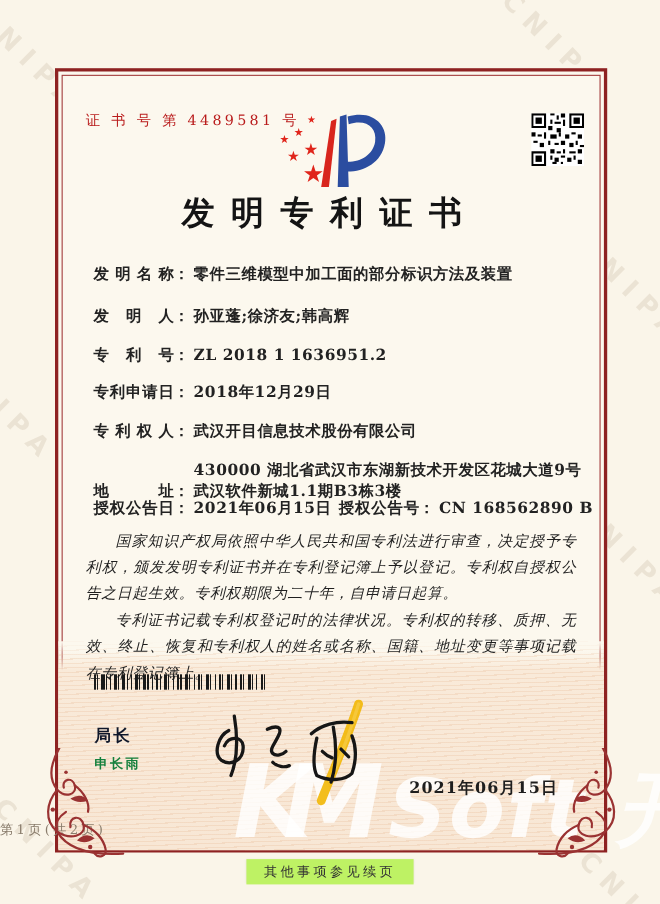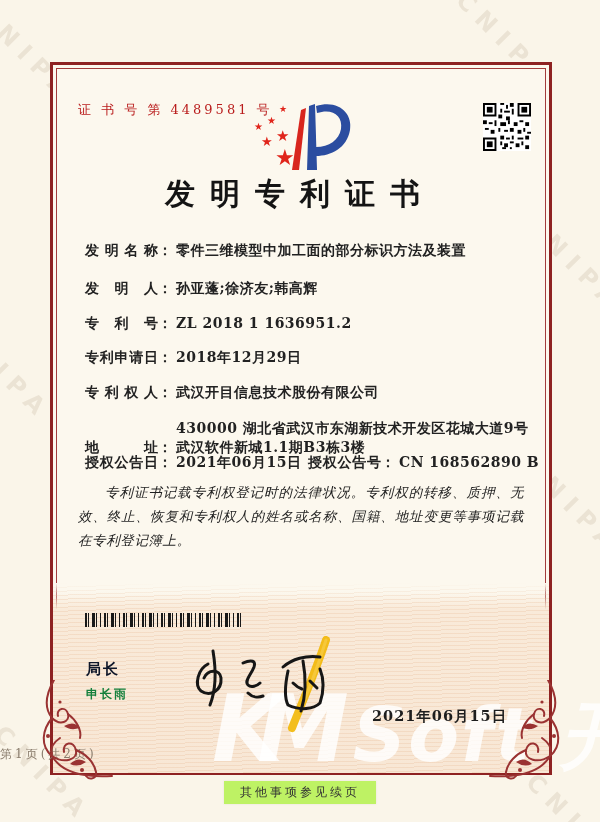--- a/index.html
+++ b/index.html
@@ -187,20 +187,21 @@
       <span class="fcolon">：</span>
       <span class="fval">2021年06月15日</span>
   </div>
   <div class="frow" style="top:453px;left:308px">
     <span class="flabel">授权公告号</span>
       <span class="fcolon">：</span>
       <span class="fval">CN 168562890 B</span>
   </div>
 
   <div class="legal">
+    <p>国家知识产权局依照中华人民共和国专利法进行审查，决定授予专利权，颁发发明专利证书并在专利登记簿上予以登记。专利权自授权公告之日起生效。专利权期限为二十年，自申请日起算。</p>
     <p>专利证书记载专利权登记时的法律状况。专利权的转移、质押、无效、终止、恢复和专利权人的姓名或名称、国籍、地址变更等事项记载在专利登记簿上。</p>
   </div>
 
   <div class="barcode"></div>
 
   <div class="signer-role">局长</div>
   <div class="signer-name">申长雨</div>
 
   <svg class="abs" style="left:188px;top:645px" width="150" height="72" viewBox="0 0 150 72">
     <g stroke="#161616" stroke-width="3" fill="none" stroke-linecap="round" stroke-linejoin="round">

